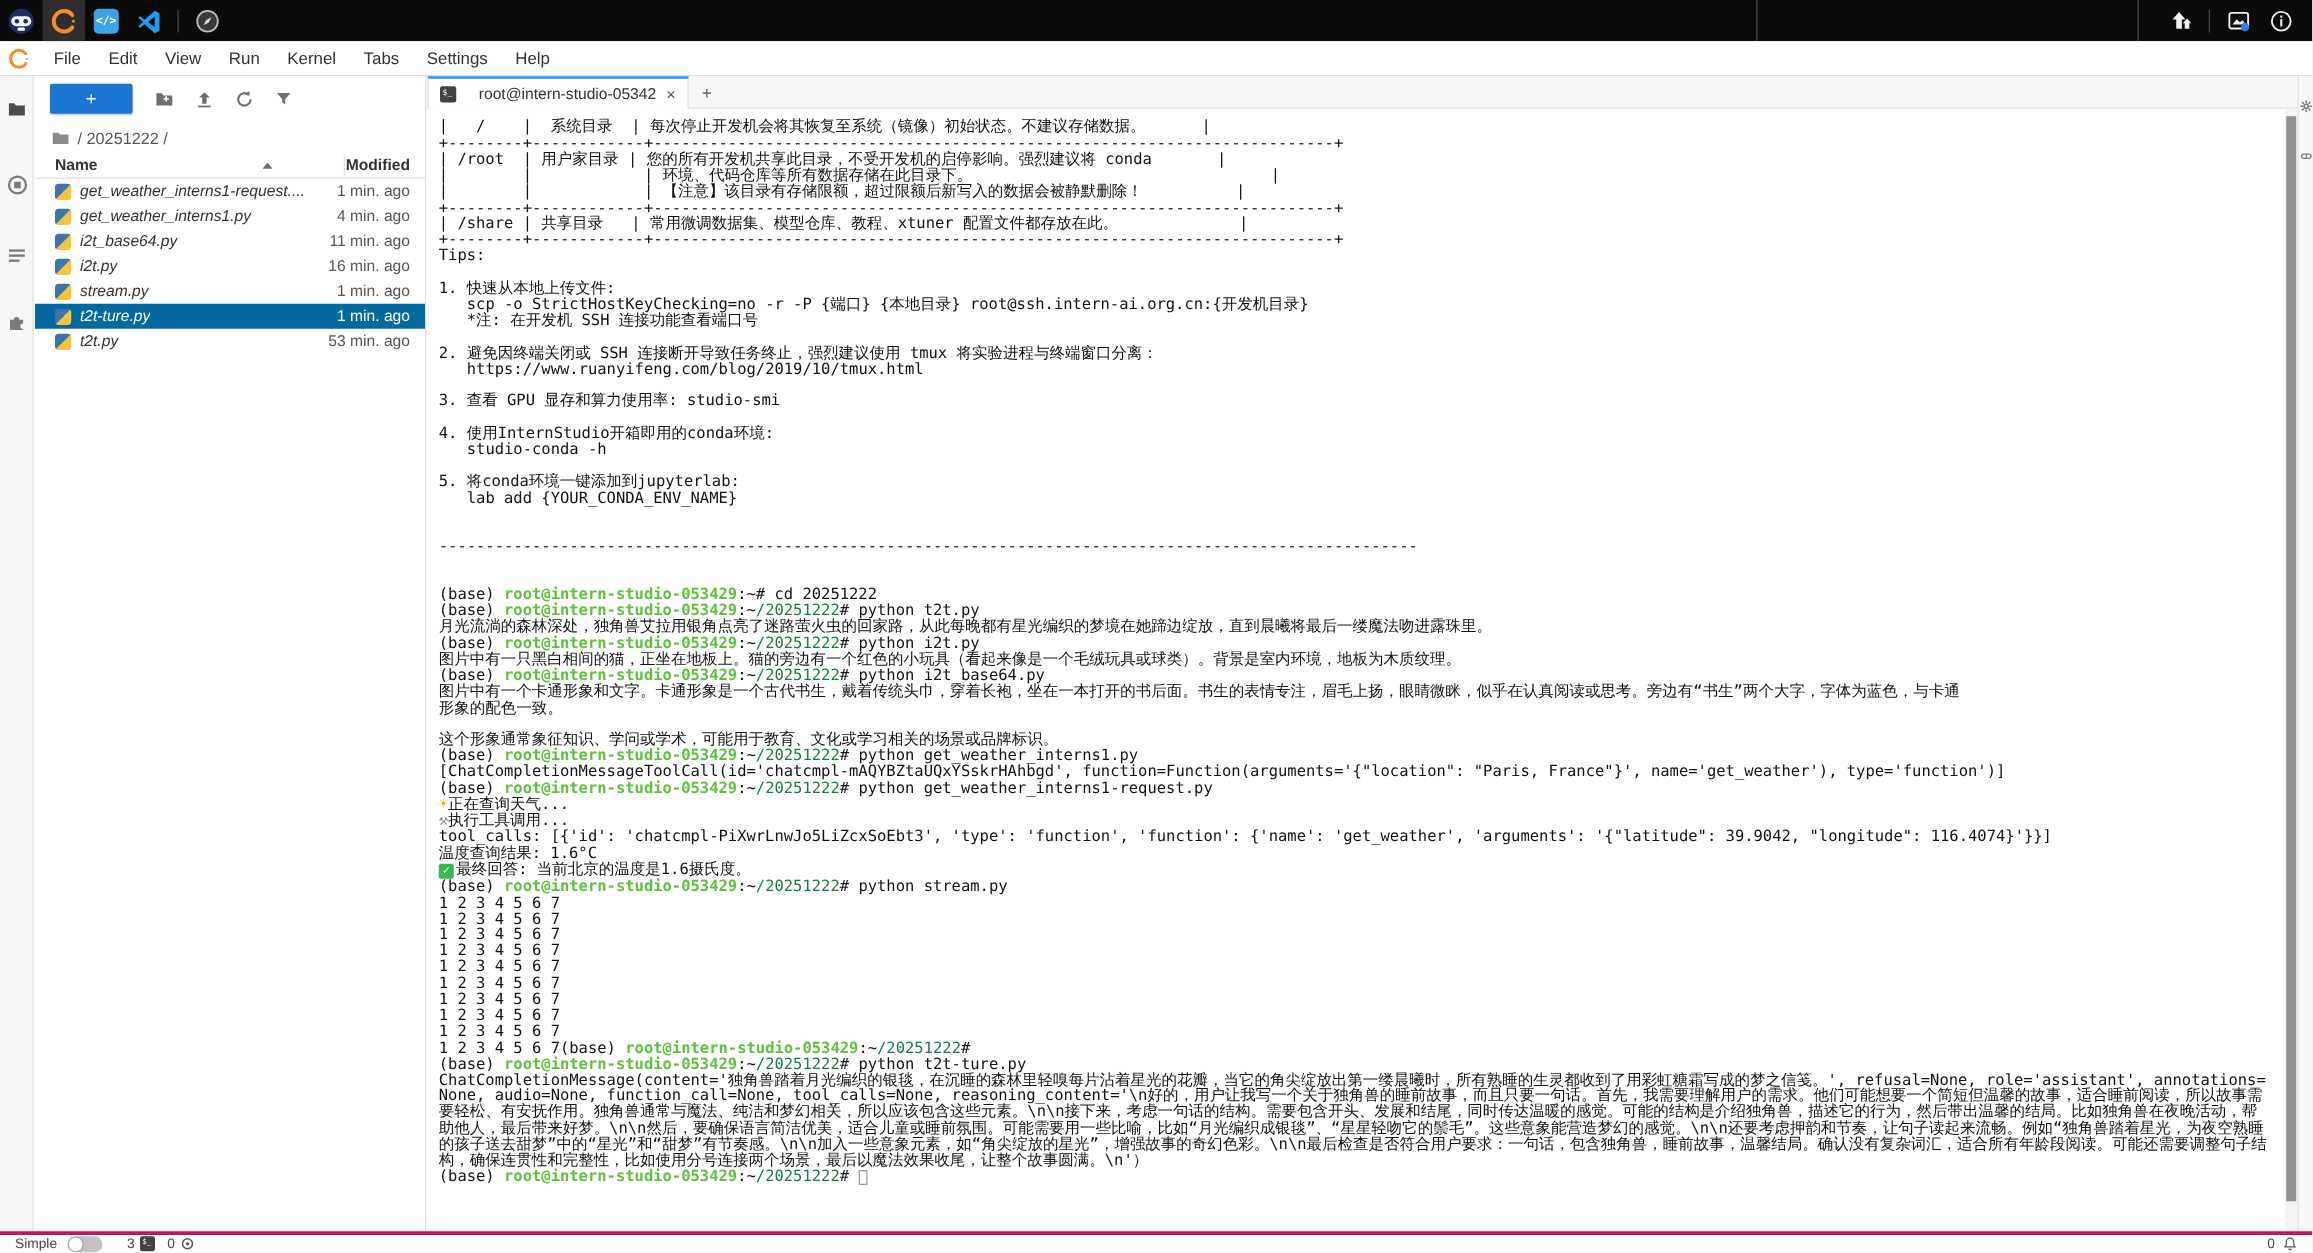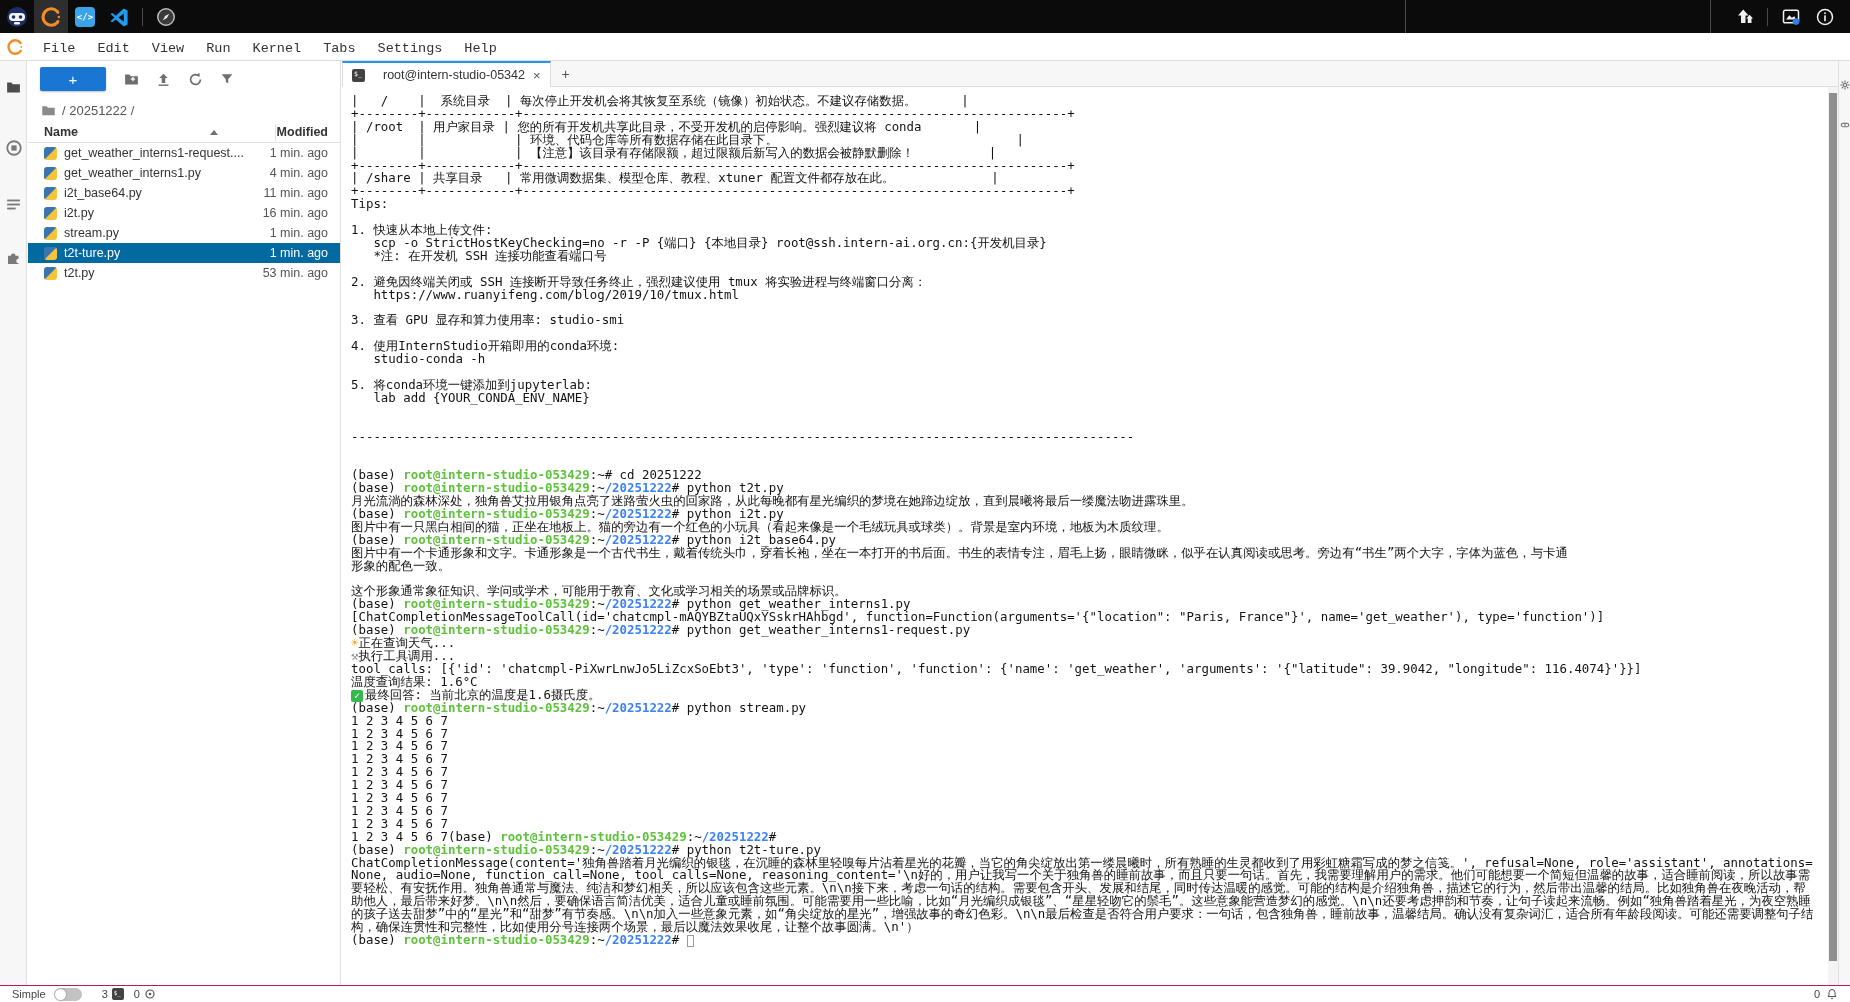--- a/index.html
+++ b/index.html
@@ -20,21 +20,21 @@
            display:grid;grid-template-columns:auto auto;grid-column-gap:22px;grid-row-gap:0;gap:40px;}
   .statline{font-size:10.5px;line-height:13px;color:#eee;white-space:nowrap;}
   .statline .lab{color:#f2f2f2;}
   .v-green{color:#3fbf6a;} .v-orange{color:#e8a33d;} .v-blue{color:#7b8be8;} .v-purple{color:#b06fe0;}
   .tb-ico{width:34px;height:33px;display:flex;align-items:center;justify-content:center;flex:0 0 auto;}
 
   
   .menubar{position:absolute;left:0;top:33px;width:1850px;height:28px;background:#fff;
            border-bottom:1px solid #dcdcdc;display:flex;align-items:center;box-sizing:border-box;}
   .menubar .logo{margin:0 8px 0 6px;display:flex;align-items:center;}
-  .menu-item{padding:0 11px;font-size:13.5px;color:#333;cursor:default;font-family:Liberation Mono, monospace;}
+  .menu-item{padding:0 11px;font-size:13.5px;color:#333;cursor:default;}
 
   
   .activitybar{position:absolute;left:0;top:61px;width:27px;height:924px;background:#f7f7f7;
                border-right:1px solid #e0e0e0;box-sizing:border-box;}
   .ab-ico{position:absolute;left:0;width:27px;height:30px;display:flex;align-items:center;justify-content:center;}
 
   
   .filebrowser{position:absolute;left:28px;top:61px;width:313px;height:924px;background:#fff;
                border-right:1px solid #e0e0e0;box-sizing:border-box;}
   .fb-toolbar{position:absolute;left:0;top:0;width:100%;height:36px;display:flex;align-items:center;}
@@ -49,21 +49,21 @@
              font-size:12.5px;color:#333;font-weight:bold;box-sizing:border-box;}
   .fb-header .hname{position:absolute;left:16px;top:2px;}
   .fb-header .caret{position:absolute;left:182px;top:7px;width:0;height:0;
         border-left:4px solid transparent;border-right:4px solid transparent;border-bottom:5px solid #707070;}
   .fb-header .hdiv{position:absolute;left:247px;top:1px;bottom:1px;width:1px;background:#e0e0e0;}
   .fb-header .hmod{position:absolute;right:12px;top:2px;font-weight:bold;}
   .fb-list{position:absolute;left:0;top:82px;width:100%;}
   .frow{position:relative;height:20px;display:flex;align-items:center;font-size:12.5px;color:#333;}
   .frow .pyicon{width:13px;height:13px;border-radius:3px;margin:0 7px 0 16px;flex:0 0 auto;
         background:linear-gradient(135deg,#3a76ab 49%,#f6c43c 51%);}
-  .frow .fname{white-space:nowrap;overflow:hidden;}
+  .frow .fname{white-space:nowrap;overflow:hidden;font-style:italic;}
   .frow .fmod{position:absolute;right:12px;color:#555;}
   .frow.sel{background:#0369a1;color:#fff;}
   .frow.sel .fmod{color:#fff;}
 
   
   .dock{position:absolute;left:342px;top:61px;width:1496px;height:924px;}
   .tabbar{position:absolute;left:0;top:0;width:100%;height:26px;background:#f7f7f7;
           border-bottom:1px solid #dcdcdc;display:flex;box-sizing:border-box;}
   .tab{height:26px;background:#fff;border-top:2px solid #2196f3;border-right:1px solid #dcdcdc;
        border-left:1px solid #dcdcdc;display:flex;align-items:center;padding:0 9px;box-sizing:border-box;}
@@ -74,37 +74,37 @@
   .tab-close{margin-left:8px;font-size:13px;color:#555;line-height:1;}
   .newtab{width:30px;height:26px;display:flex;align-items:center;justify-content:center;
           font-size:14px;color:#555;}
 
   
   .terminal{position:absolute;left:0;top:26px;width:100%;height:898px;background:#fff;overflow:hidden;}
   .term-content{position:absolute;left:9px;top:8px;right:22px;bottom:0;}
   .tline{white-space:pre-wrap;word-break:break-all;font-family:"DejaVu Sans Mono",monospace;
          font-size:12.4px;line-height:12.9px;color:#121212;min-height:12.9px;}
   .seg-g{color:#5fc23d;font-weight:bold;}
-  .seg-b{color:#3b82f6;font-weight:bold;}
+  .seg-b{color:#15803d;font-weight:normal;}
   .seg-sun{color:#f5a623;}
   .seg-tool{color:#8d8d8d;}
   .seg-chk{display:inline-block;width:12px;height:12px;background:#35b94c;color:#fff;font-size:10px;
            line-height:12px;text-align:center;border-radius:2px;margin-right:2px;}
   .seg-cur{display:inline-block;width:7px;height:12px;border:1px solid #9a9a9a;vertical-align:-2px;box-sizing:border-box;}
   .term-scroll{position:absolute;right:0;top:0;width:10px;height:100%;background:#f4f4f4;}
   .term-thumb{position:absolute;left:1px;top:6px;width:8px;height:868px;background:#909090;}
 
   
   .rightbar{position:absolute;right:0;top:61px;width:12px;height:924px;background:#f7f7f7;
             border-left:1px solid #e0e0e0;box-sizing:border-box;}
   .rb-ico{position:absolute;left:0;width:12px;height:20px;display:flex;align-items:center;justify-content:center;}
 
   
   .statusbar{position:absolute;left:0;bottom:0;width:1850px;height:17px;background:#fff;
-             border-top:1px solid #be185d;box-sizing:border-box;display:flex;align-items:center;
+             border-top:3px solid #be185d;box-sizing:border-box;display:flex;align-items:center;
              font-size:11px;color:#444;padding:0 12px;}
   .toggle{width:28px;height:13px;border-radius:7px;background:#c2c2c2;position:relative;margin:0 10px 0 8px;}
   .toggle .knob{position:absolute;left:1px;top:1px;width:11px;height:11px;border-radius:50%;background:#fff;
                 box-shadow:0 0 2px rgba(0,0,0,.4);}
   .sb-count{margin:0 4px 0 10px;}
   .sb-termico{width:12px;height:12px;border-radius:2px;background:#424242;color:#fff;font-size:6px;
               display:inline-flex;padding:1px 0 0 2px;box-sizing:border-box;
               font-family:"DejaVu Sans Mono",monospace;}
   .sb-right{margin-left:auto;display:flex;align-items:center;}
   .sb-session{margin-right:28px;color:#333;margin-top:38px;}

